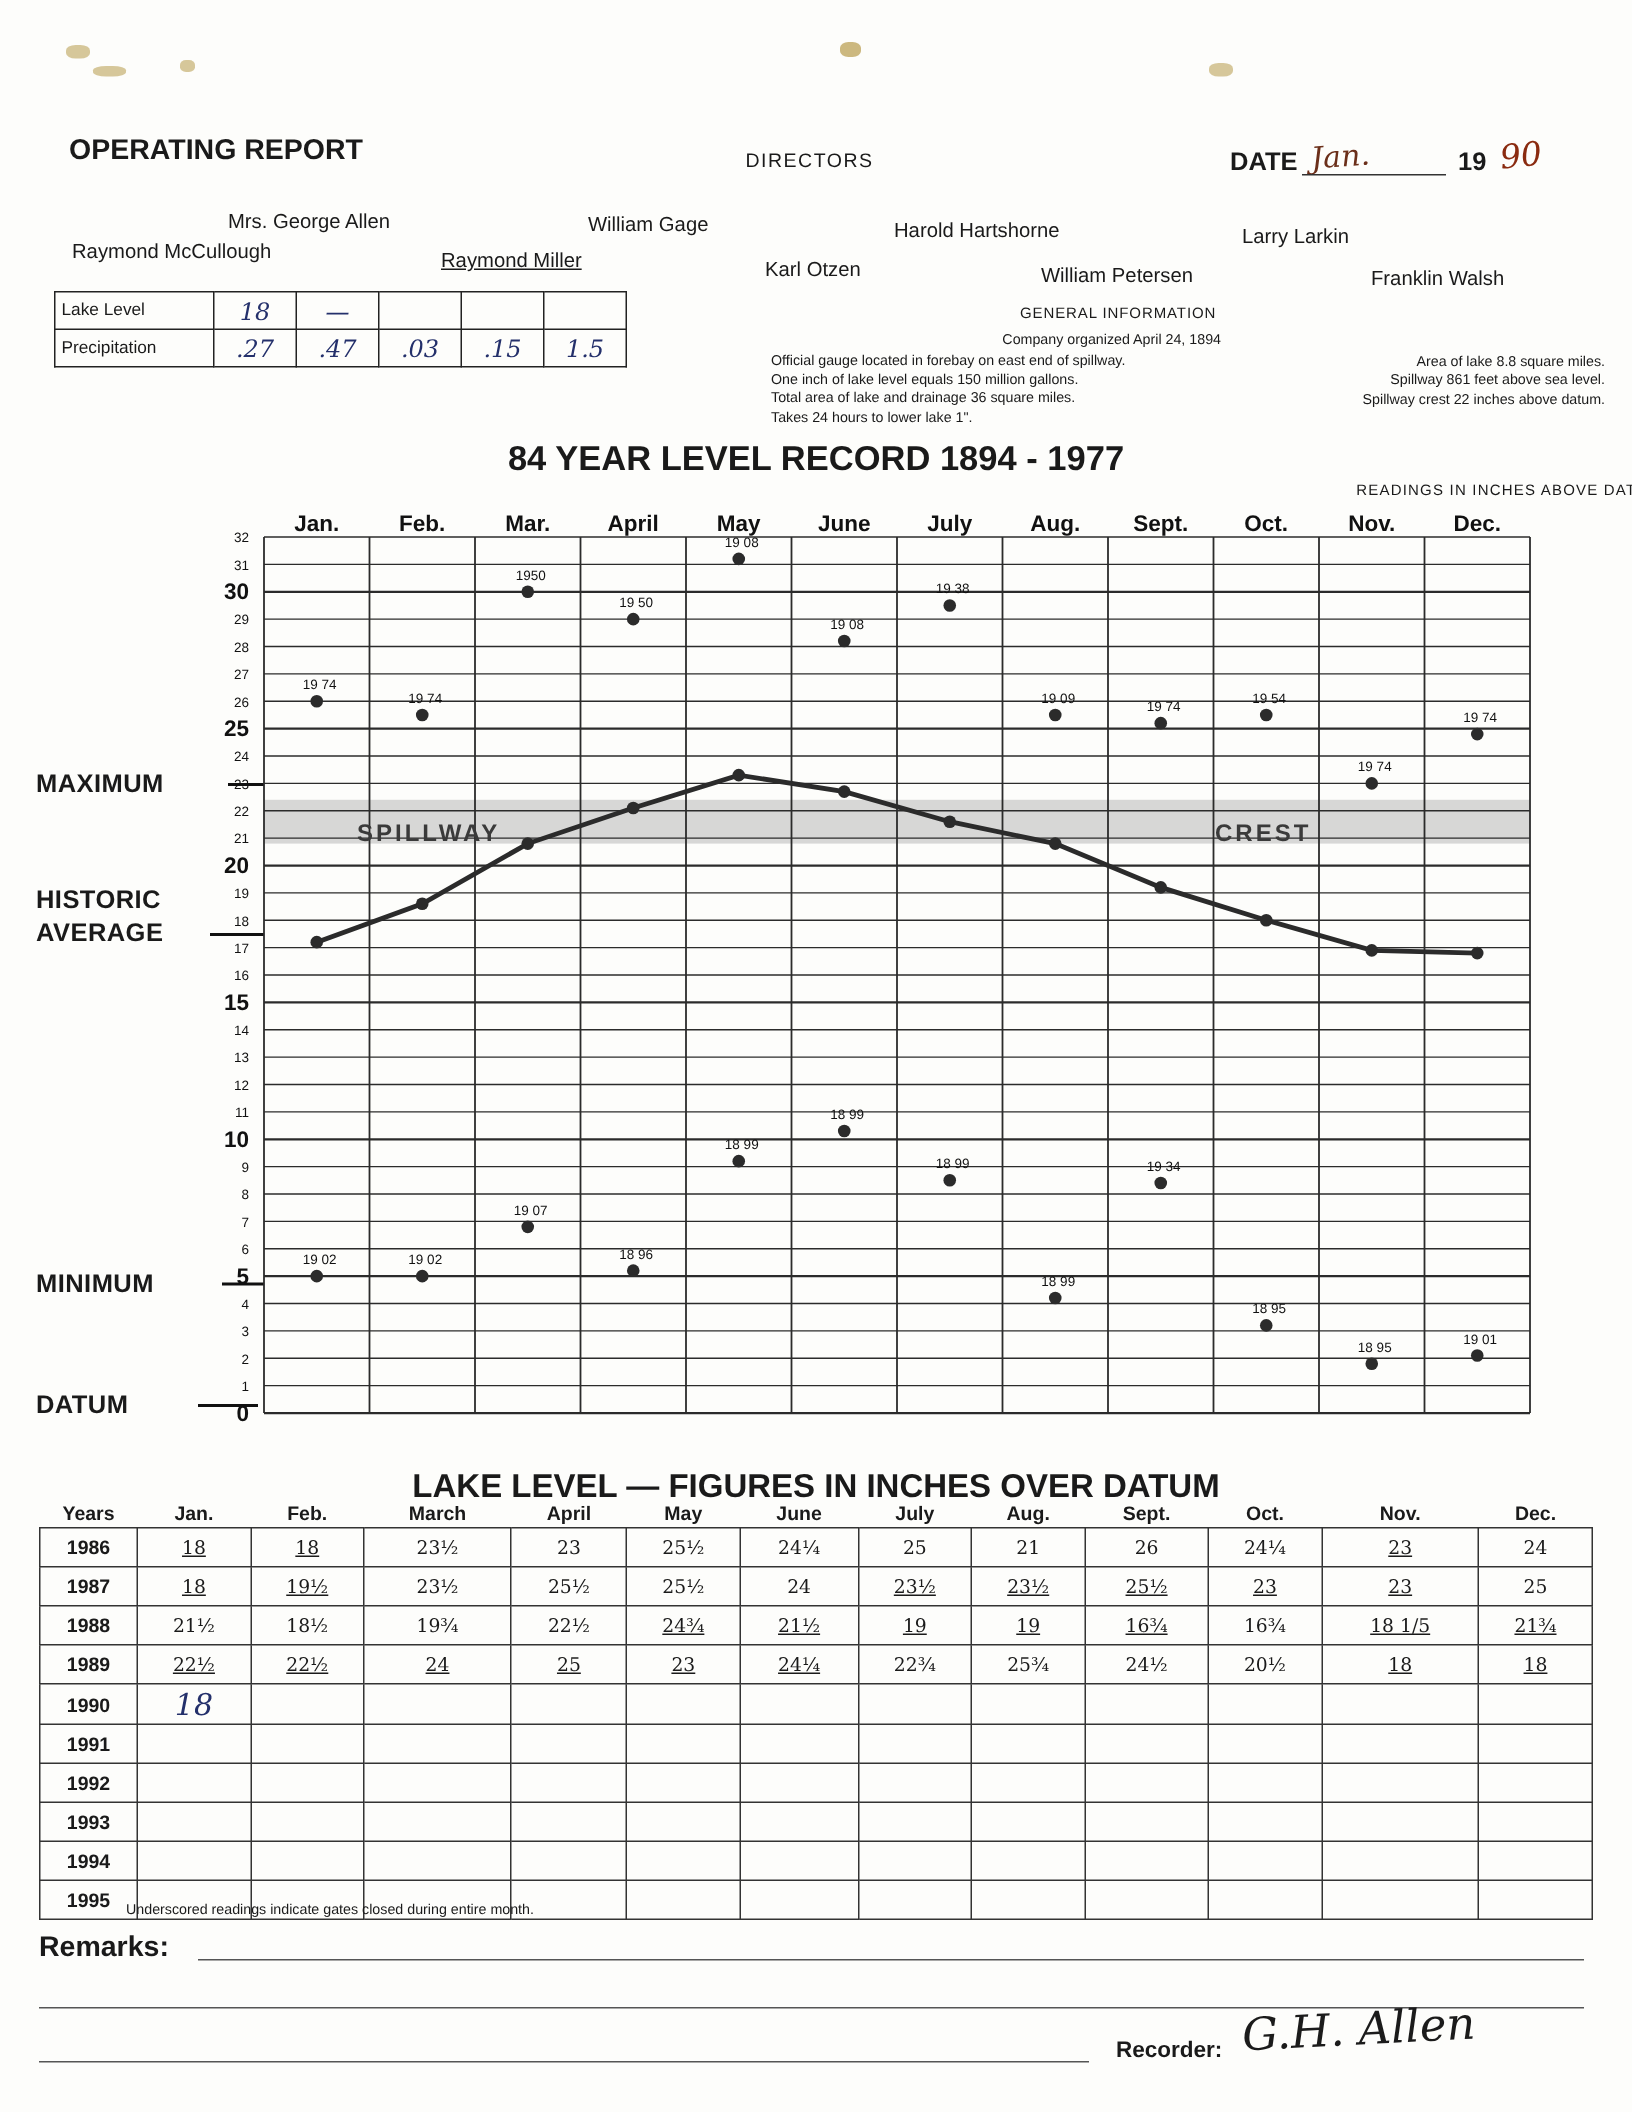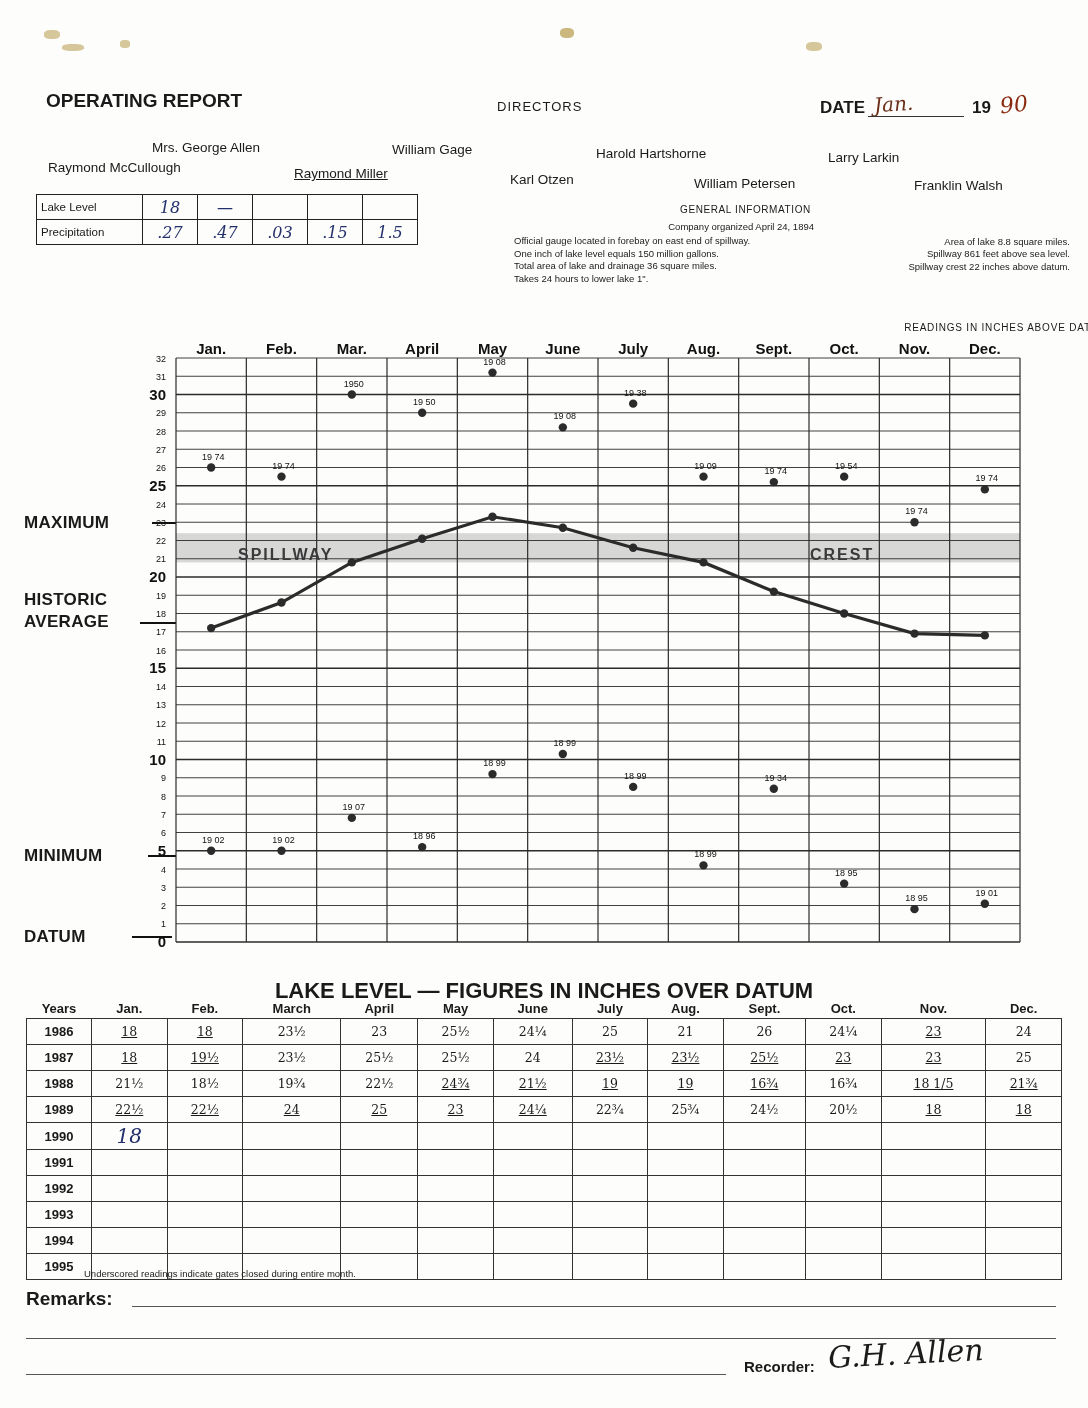--- a/index.html
+++ b/index.html
@@ -315,20 +315,21 @@
     <div>One inch of lake level equals 150 million gallons.</div>
     <div>Total area of lake and drainage 36 square miles.</div>
     <div>Takes 24 hours to lower lake 1".</div>
   </div>
   <div class="gen-right">
     <div>Area of lake 8.8 square miles.</div>
     <div>Spillway 861 feet above sea level.</div>
     <div>Spillway crest 22 inches above datum.</div>
   </div>
 
+  <div class="chart-title">84 YEAR LEVEL RECORD 1894 - 1977</div>
   <div class="chart-sub">READINGS IN INCHES ABOVE DATUM</div>
 
   <div class="side-label" style="top:513px;left:24px;">MAXIMUM</div>
   <div class="side-label" style="top:589px;left:24px;line-height:22px;">
     <span>HISTORIC</span><br>
     <span>AVERAGE</span>
   </div>
   <div class="side-label" style="top:846px;left:24px;">MINIMUM</div>
   <div class="side-label" style="top:927px;left:24px;">DATUM</div>
   <div style="position:absolute;top:522px;left:152px;width:24px;border-bottom:2px solid #111;"></div>

